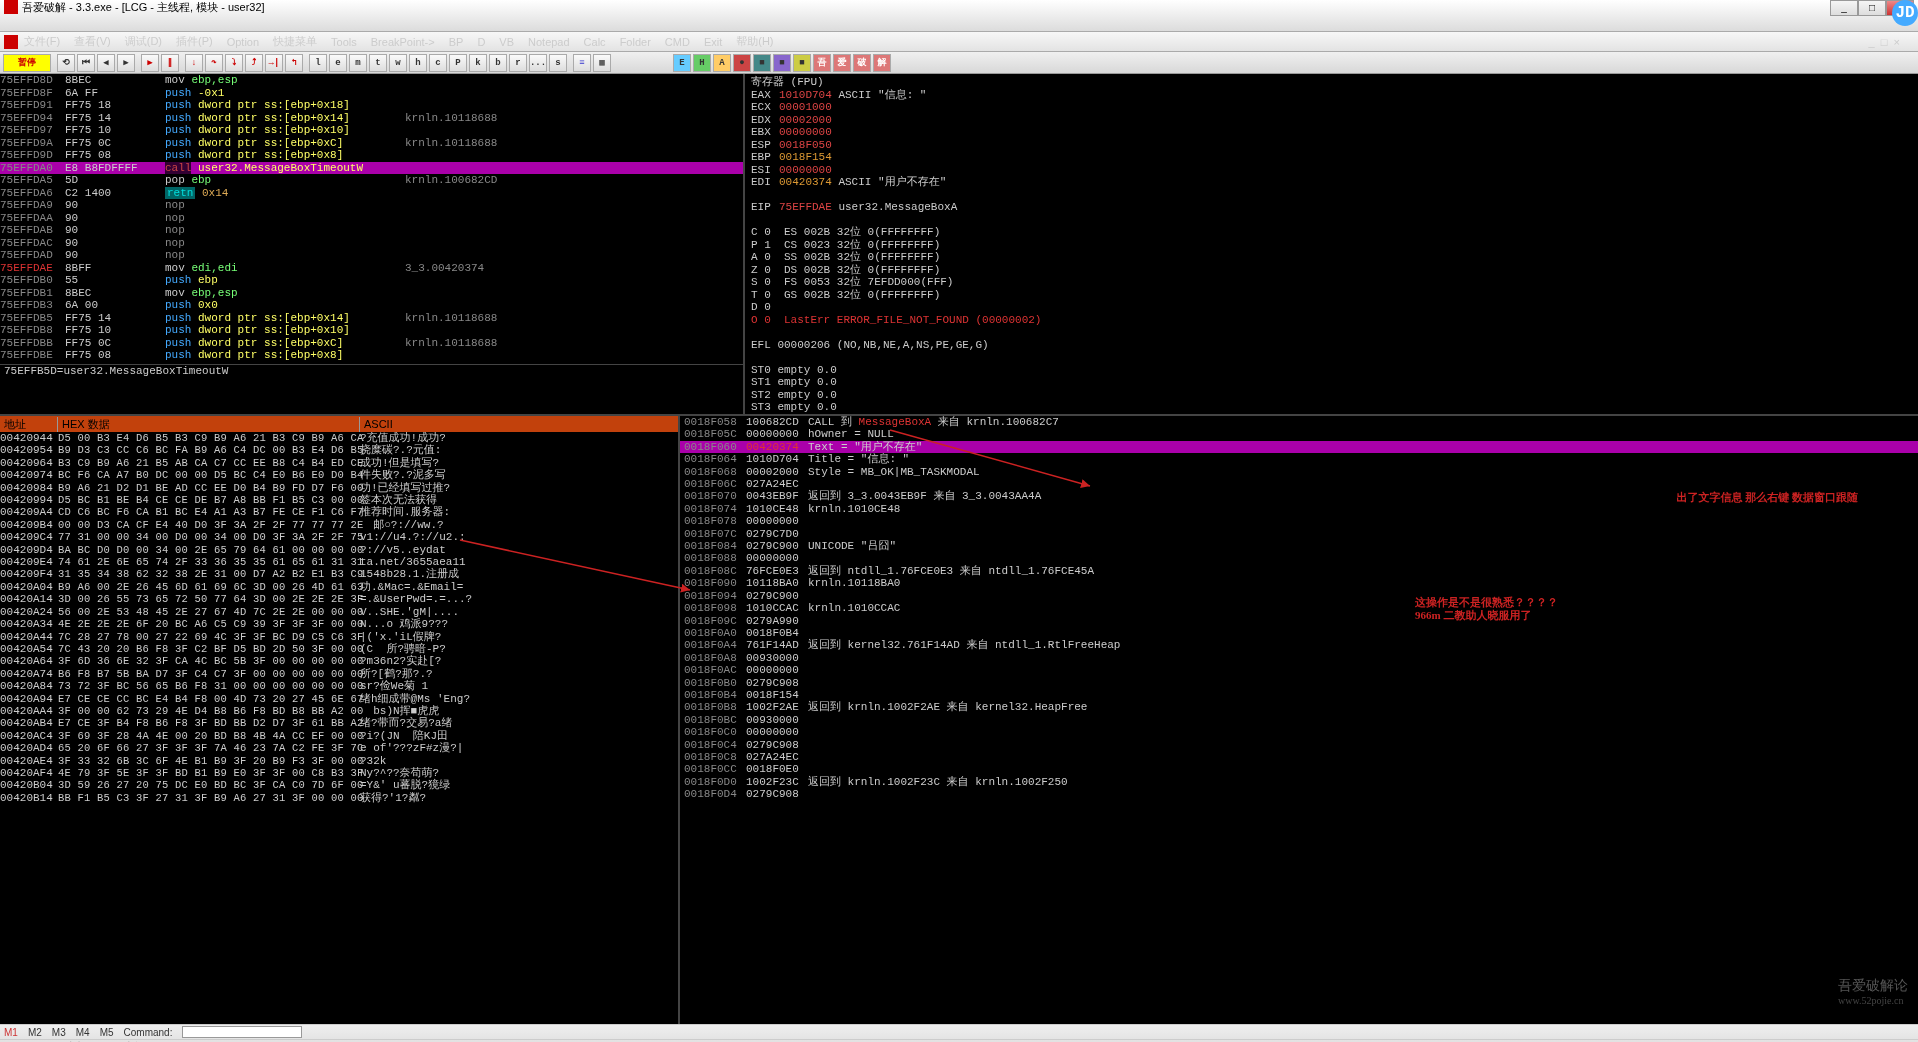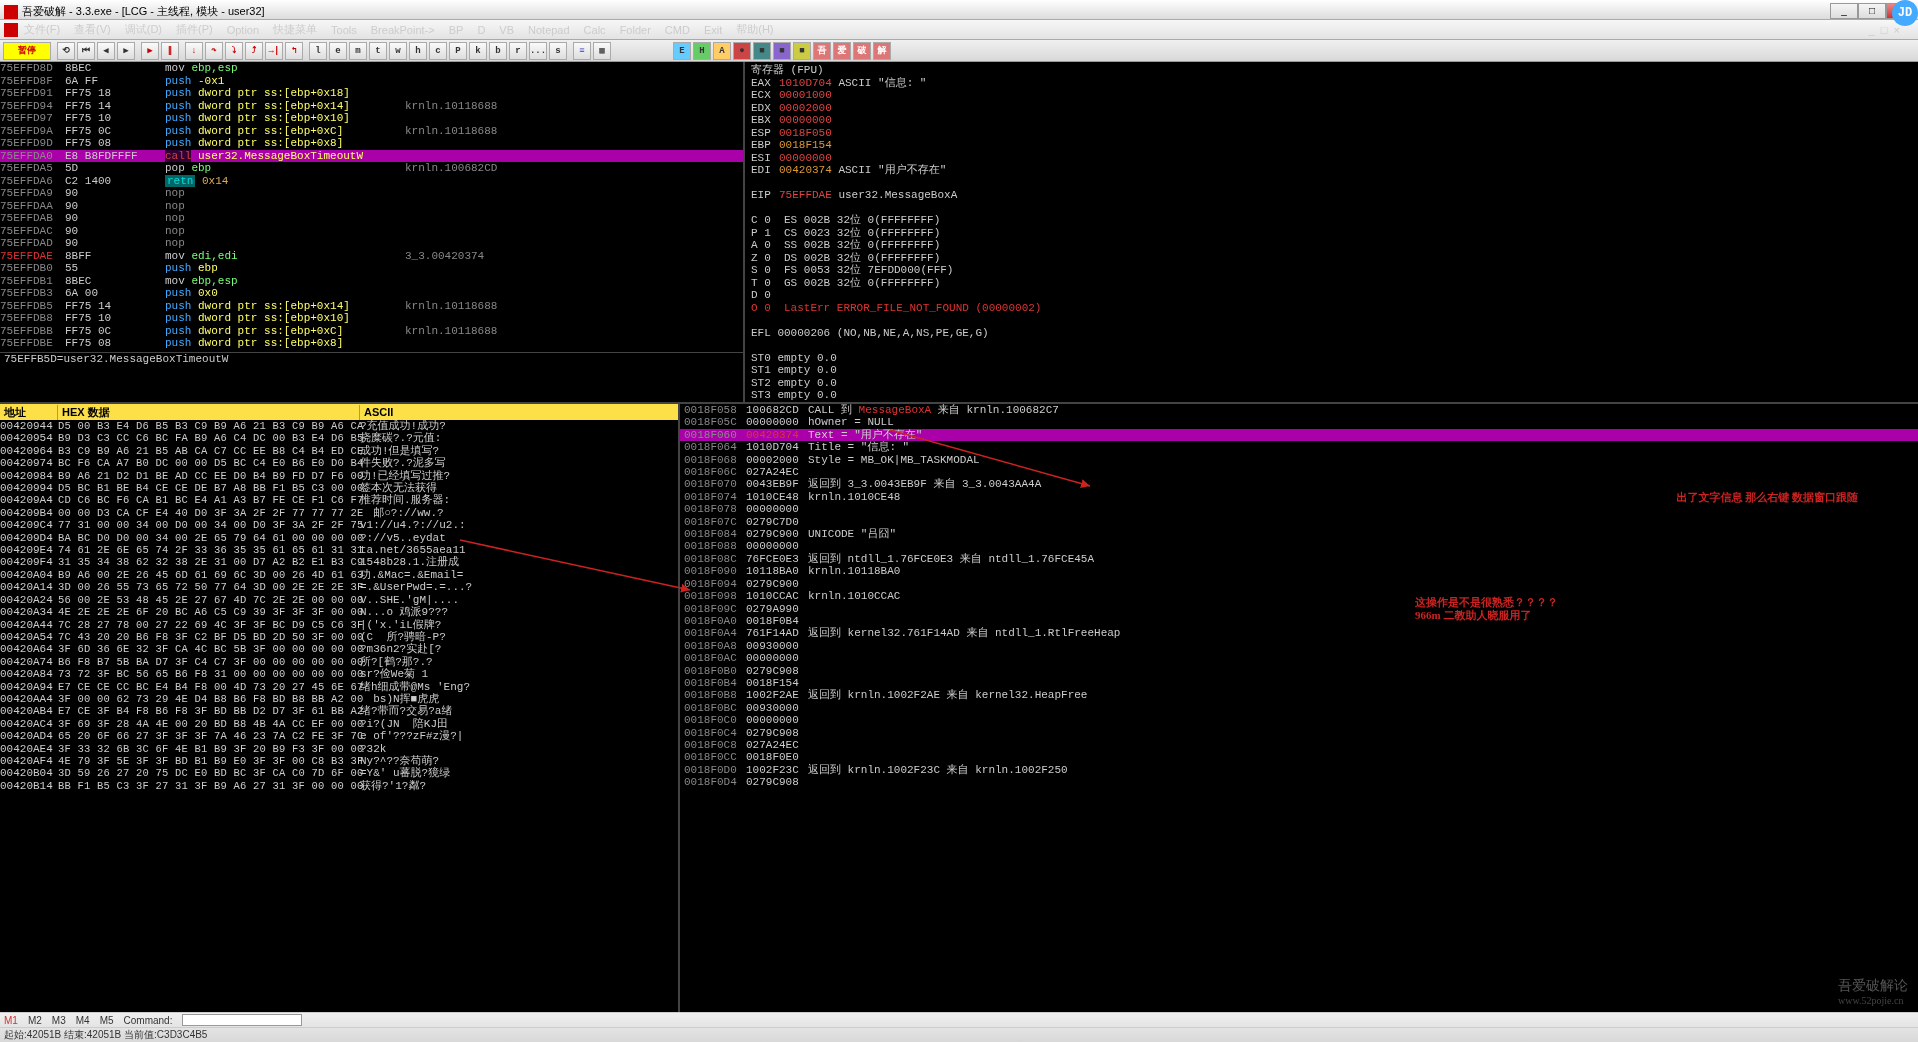--- a/index.html
+++ b/index.html
@@ -1,17 +1,17 @@
 <!DOCTYPE html>
 <html><head>
 <meta charset="utf-8">
 <style>
 * { margin:0; padding:0; box-sizing:border-box; }
 body { font-family:"Consolas","Courier New",monospace; font-size:11px; background:#000; color:#ccc; width:1918px; height:1042px; overflow:hidden; position:relative; }
-.title-bar { height:20px; background:linear-gradient(#fff,#dcdcdc); color:#000; display:flex; align-items:flex-end; padding:0 4px; font-family:"Microsoft YaHei",sans-serif; font-size:11px; border-bottom:1px solid #aaa; }
+.title-bar { height:32px; background:linear-gradient(#fff,#dcdcdc); color:#000; display:flex; align-items:flex-start; padding:0 4px; font-family:"Microsoft YaHei",sans-serif; font-size:11px; border-bottom:1px solid #aaa; }
 .title-bar .icon { width:14px; height:14px; background:#c00; margin-right:4px; }
 .win-btns { margin-left:auto; display:flex; }
 .win-btn { width:28px; height:16px; background:linear-gradient(#f5f5f5,#ddd); border:1px solid #999; text-align:center; line-height:14px; font-size:10px; }
 .win-btn.close { background:linear-gradient(#e88,#c33); color:#fff; }
 .menu-bar { height:20px; background:linear-gradient(#f7f7f7,#e3e3e3); display:flex; align-items:center; padding:0 4px; font-family:"Microsoft YaHei",sans-serif; font-size:11px; border-bottom:1px solid #aaa; }
 .menu-bar span { margin-right:14px; cursor:default; }
 .tool-bar { height:22px; background:linear-gradient(#f0f0f0,#d8d8d8); display:flex; align-items:center; padding:0 2px; border-bottom:1px solid #999; }
 .tb-btn { width:18px; height:18px; border:1px solid #aaa; background:linear-gradient(#fafafa,#ddd); margin:0 1px; display:flex; align-items:center; justify-content:center; font-size:9px; font-weight:bold; color:#333; }
 .tb-btn.pause { background:#ff0; color:#c00; width:48px; font-family:"Microsoft YaHei";text-align:right; }
 .tb-btn.cn { background:#d77; color:#fff; }
@@ -42,41 +42,41 @@
 .regs { flex:1; padding:2px 6px; line-height:12.5px; overflow:hidden; white-space:pre; }
 .regs .hdr { color:#ccc; }
 .regs .rn { color:#ccc; display:inline-block; width:28px; }
 .regs .rv { color:#d44; }
 .regs .rv2 { color:#d93; }
 .regs .txt { color:#ccc; }
 .regs .err { color:#d33; }
 .regs .eip { color:#d44; }
 .regs .flt { color:#d33; }
 .dump { width:680px; border-right:2px solid #444; display:flex; flex-direction:column; }
-.dump-hdr { display:flex; background:#fde047; color:#000; height:16px; align-items:center; font-family:"Microsoft YaHei",sans-serif; font-size:11px;font-weight:bold; }
+.dump-hdr { display:flex; background:#c2410c; color:#000; height:16px; align-items:center; font-family:"Microsoft YaHei",sans-serif; font-size:11px; }
 .dump-hdr .c1 { width:58px; padding-left:4px; border-right:1px solid #999; }
 .dump-hdr .c2 { width:302px; padding-left:4px; border-right:1px solid #999; }
 .dump-hdr .c3 { padding-left:4px; }
 .dump-body { flex:1; overflow:hidden; line-height:12.4px; position:relative; }
 .dump-line { display:flex; white-space:pre; }
 .dump-line .a { width:58px; color:#ccc; }
 .dump-line .h { width:302px; color:#ccc; letter-spacing:0.2px; font-size:10.5px; }
 .dump-line .s { color:#ccc; }
 .stack { flex:1; display:flex; flex-direction:column; overflow:hidden; line-height:12.4px; }
 .stack-line { display:flex; white-space:pre; padding-left:4px; }
 .stack-line .sa { width:62px; color:#888; }
 .stack-line .sv { width:62px; color:#ccc; }
 .stack-line .sv.red { color:#d33; }
 .stack-line .sc { color:#ccc; }
 .stack-line .sc .fn { color:#d33; }
 .stack-line.hl { background:#a0a; }
 .status-bar { height:30px; background:linear-gradient(#f0f0f0,#d8d8d8); display:flex; flex-direction:column; font-family:"Microsoft YaHei",sans-serif; font-size:10px; color:#333; }
 .status-bar .row { display:flex; align-items:center; height:15px; padding:0 4px; gap:10px; border-top:1px solid #ccc; }
 .cmd-input { width:120px; height:12px; border:1px solid #999; background:#fff; font-size:10px; }
-.badge { position:absolute; right:0; top:0; width:26px; height:26px; background:#4af; border-radius:50%; color:#fff; display:flex; align-items:center; justify-content:center; font-weight:bold; font-size:12px; z-index:5; }
+.badge { position:absolute; right:0; top:0; width:26px; height:26px; background:#4af; border-radius:50%; color:#fff; display:flex; align-items:center; justify-content:center; font-weight:bold; font-size:16px; z-index:5; }
 .watermark { position:absolute; right:10px; bottom:36px; color:#555; font-size:14px; font-family:"Microsoft YaHei"; z-index:3; }
 .watermark .u { font-size:10px; color:#444; }
 .annot1 { position:absolute; right:60px; top:490px; color:#c22; font-family:"Microsoft YaHei"; font-size:11px; font-weight:bold; z-index:3; }
 .annot2 { position:absolute; right:360px; top:596px; color:#c22; font-family:"Microsoft YaHei"; font-size:11px; font-weight:bold; z-index:3; line-height:13px; }
 svg.arrows { position:absolute; pointer-events:none; z-index:2; }
 </style>
 </head>
 <body>
 
 <div class="title-bar">

